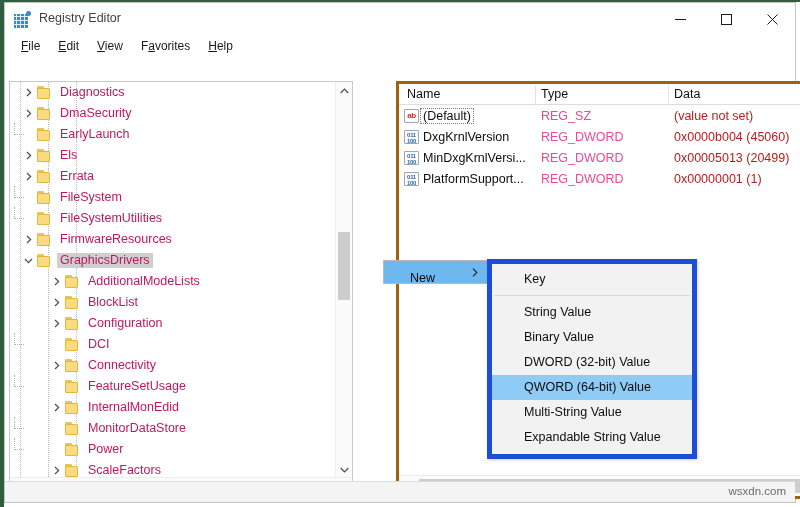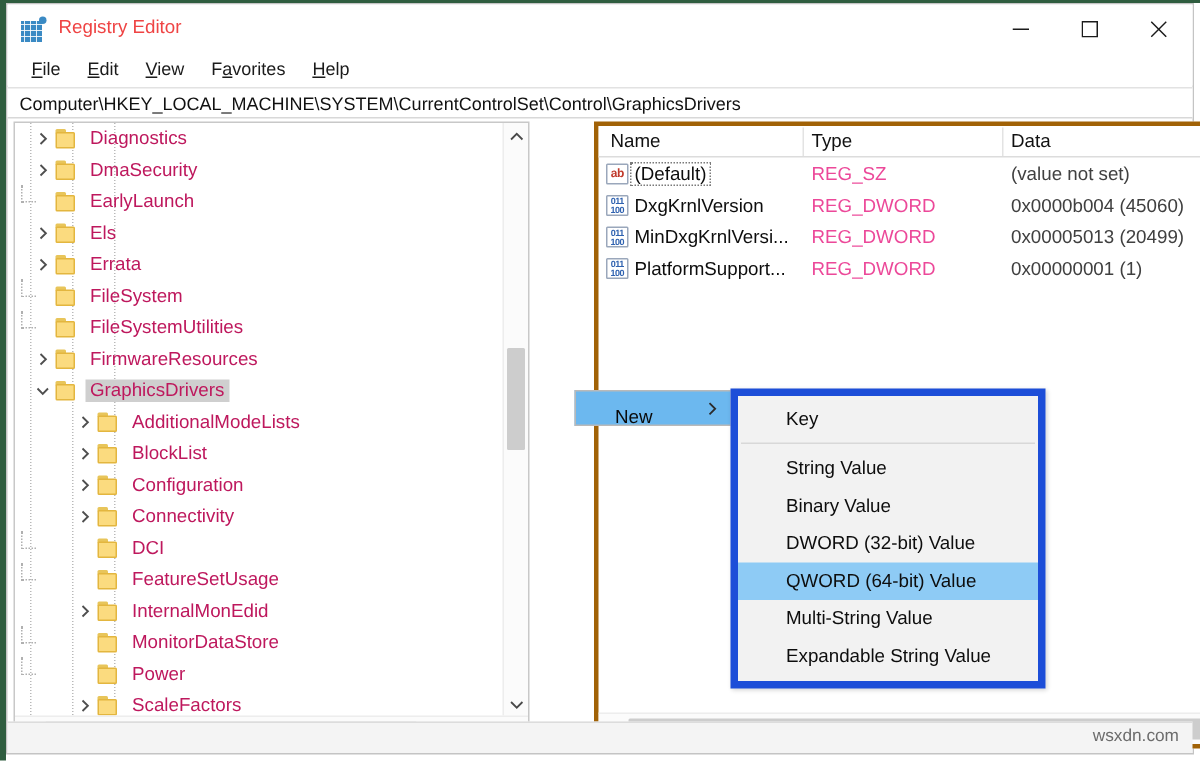--- a/index.html
+++ b/index.html
@@ -68,21 +68,21 @@
     right: 0; top: 0;
     width: 5px; height: 5px;
     border-radius: 50%;
     background: #3a8ac4;
   }
   .title-text {
     position: absolute;
     left: 34px;
     top: 8px;
     font-size: 12.5px;
-    color: #ef4444;
+    color: #404040;
     white-space: nowrap;
   }
   .win-buttons {
     position: absolute;
     right: 0; top: 0;
     height: 32px;
     display: flex;
   }
   .win-btn {
     width: 46px;
@@ -313,21 +313,21 @@
     top: 3px;
     font-size: 12.5px;
     color: #ec4899;
     white-space: nowrap;
   }
   .val-data {
     position: absolute;
     left: 275px;
     top: 3px;
     font-size: 12.5px;
-    color: #404040;
+    color: #b91c1c;
     white-space: nowrap;
   }
 
   
   .vscroll {
     position: absolute;
     right: 0;
     top: 0;
     width: 17px;
     height: 396px;
@@ -510,23 +510,20 @@
     </div>
 
     <div class="menubar">
       <div class="menu-item"><u>F</u><span></span>ile</div>
       <div class="menu-item"><u>E</u>dit</div>
       <div class="menu-item"><u>V</u>iew</div>
       <div class="menu-item">F<u>a</u>vorites</div>
       <div class="menu-item"><u>H</u>elp</div>
     </div>
 
-    <div class="addressbar">
-      <div class="address-text">Computer\HKEY_LOCAL_MACHINE\SYSTEM\CurrentControlSet\Control\GraphicsDrivers</div>
-    </div>
 
     <div class="pane-tree">
       <div class="tree-viewport">
         <div class="guide" style="left:10px;"></div>
         <div class="guide" style="left:38px;"></div>
         <div class="guide" style="left:66px;"></div>
         <div id="tree-rows">
             <div class="tree-row">
               <div style="width: 10px; flex: 0 0 auto;"></div>
               <div class="chevron">
@@ -673,40 +670,40 @@
               </div>
               <div class="folder">
                 <div class="tab"></div>
                 <div class="body"></div>
               </div>
               <span class="tree-label">Configuration</span>
             </div>
             <div class="tree-row">
               <div style="width: 38px; flex: 0 0 auto;"></div>
               <div class="chevron">
+                <div class="elbow" style="left: 4px; top: -1px;"></div>
+              </div>
+              <div class="folder">
+                <div class="tab"></div>
+                <div class="body"></div>
+              </div>
+              <span class="tree-label">DCI</span>
+            </div>
+            <div class="tree-row">
+              <div style="width: 38px; flex: 0 0 auto;"></div>
+              <div class="chevron">
                 <svg width="9" height="9" viewBox="0 0 9 9">
                   <polyline points="3,1 6.6,4.5 3,8" fill="none" stroke="#4f4f4f" stroke-width="1.25"></polyline>
                 </svg>
               </div>
               <div class="folder">
                 <div class="tab"></div>
                 <div class="body"></div>
               </div>
               <span class="tree-label">Connectivity</span>
-            </div>
-            <div class="tree-row">
-              <div style="width: 38px; flex: 0 0 auto;"></div>
-              <div class="chevron">
-                <div class="elbow" style="left: 4px; top: -1px;"></div>
-              </div>
-              <div class="folder">
-                <div class="tab"></div>
-                <div class="body"></div>
-              </div>
-              <span class="tree-label">DCI</span>
             </div>
             <div class="tree-row">
               <div style="width: 38px; flex: 0 0 auto;"></div>
               <div class="chevron">
                 <div class="elbow" style="left: 4px; top: -1px;"></div>
               </div>
               <div class="folder">
                 <div class="tab"></div>
                 <div class="body"></div>
               </div>

